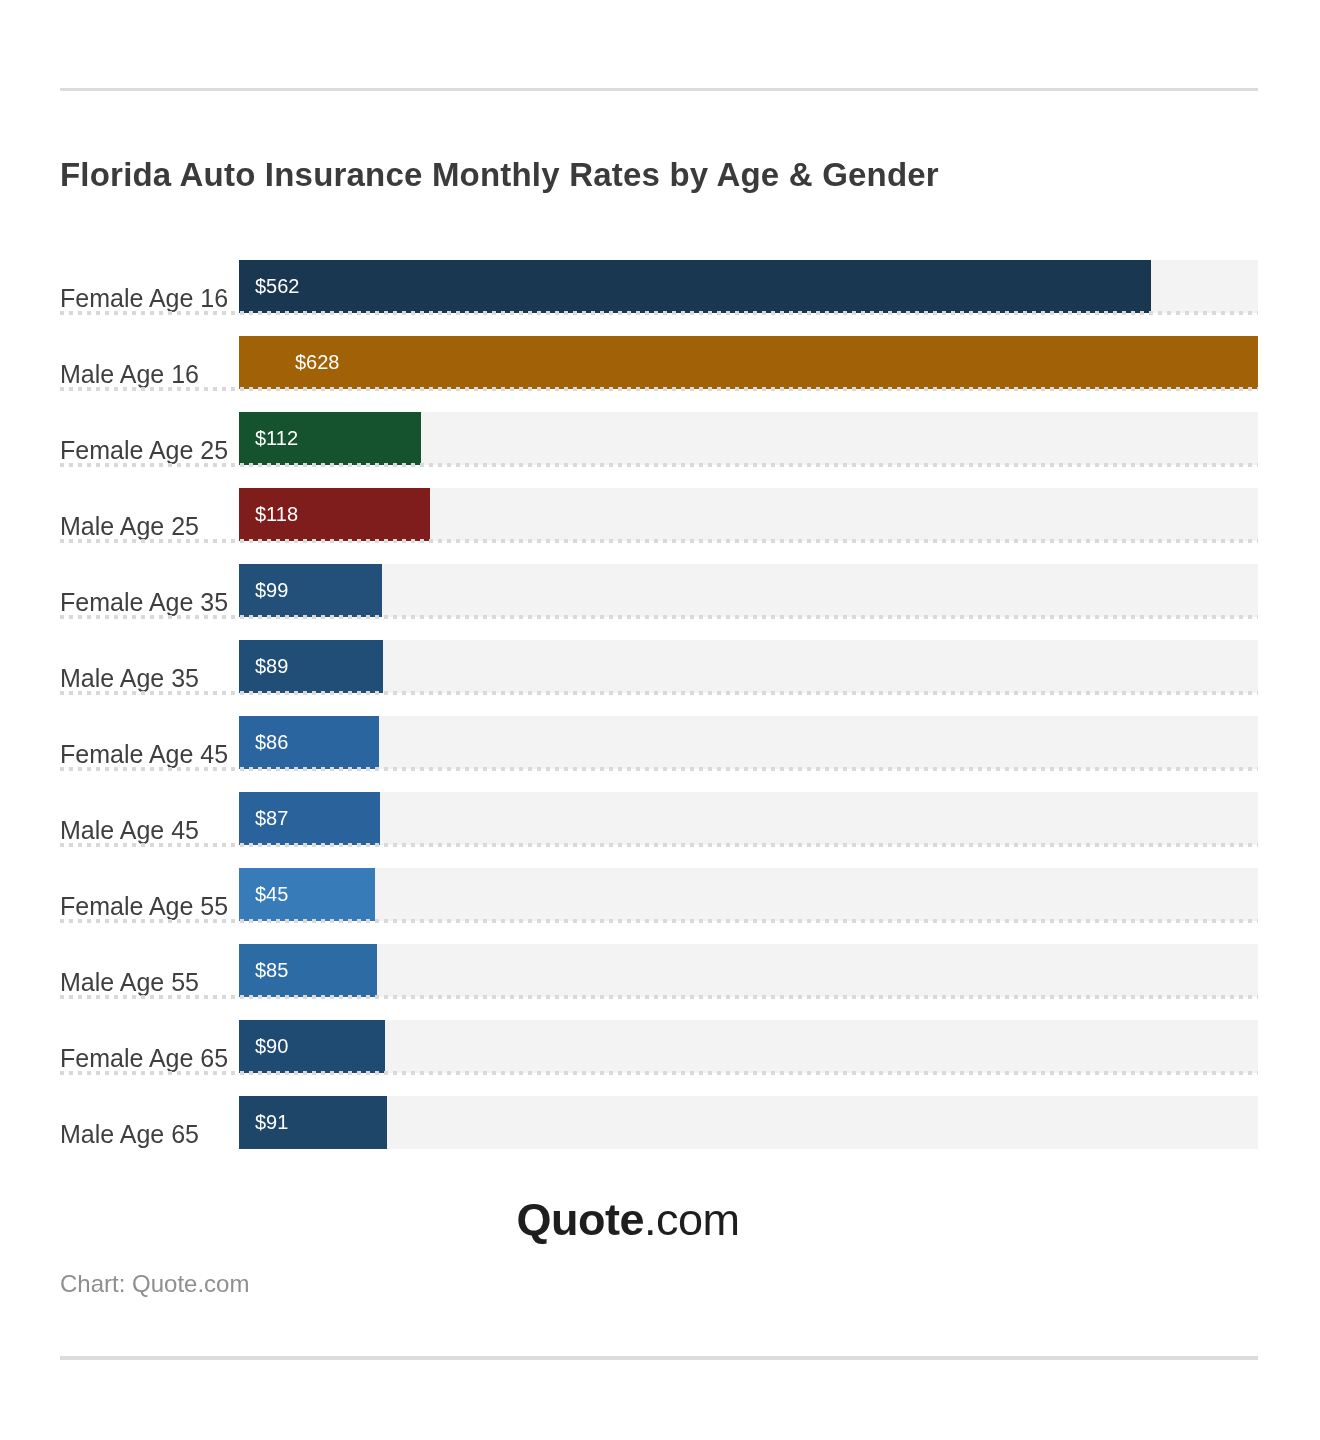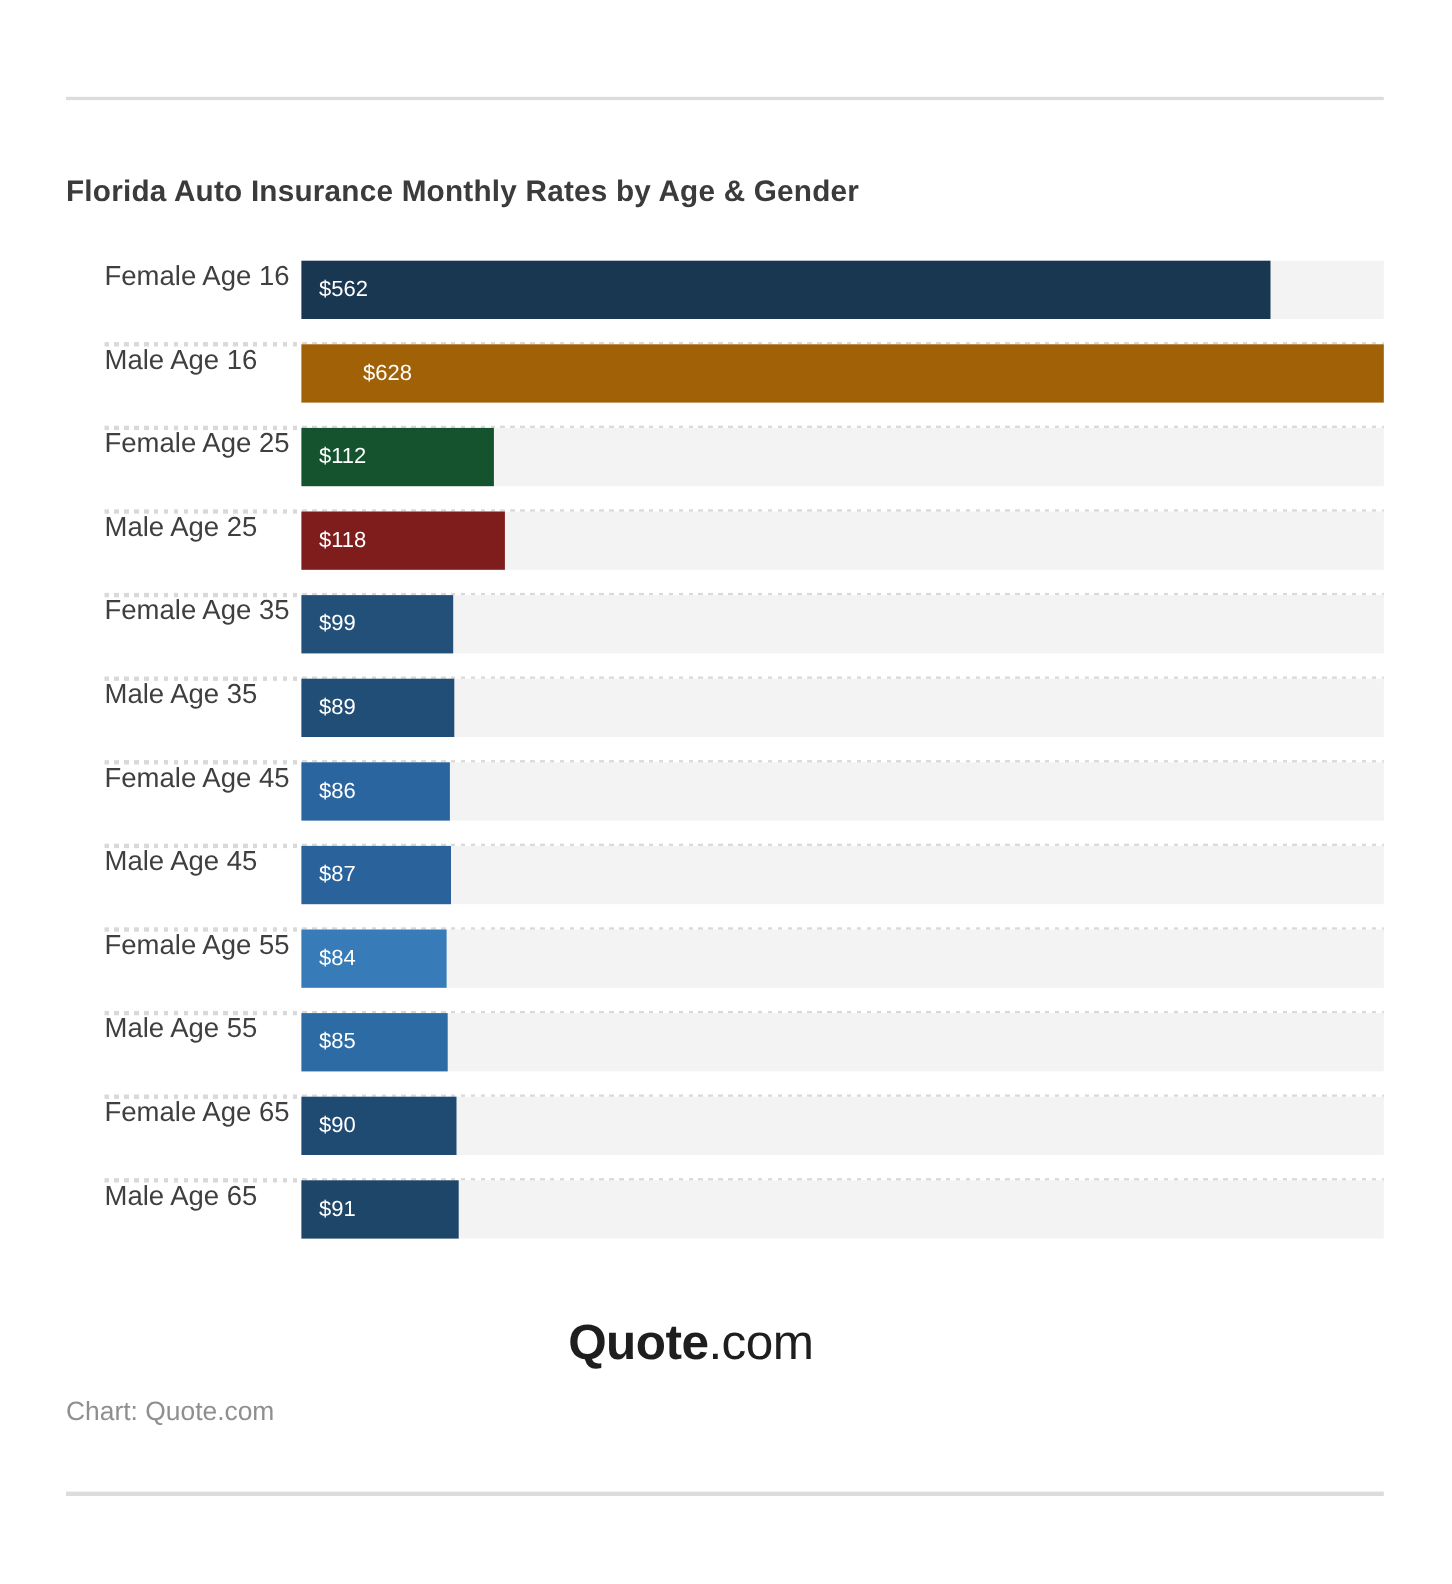--- a/index.html
+++ b/index.html
@@ -14,33 +14,32 @@
   }
   .content { padding: 0 62px 0 60px; }
   .rule {
     height: 3px;
     background: #dcdcdc;
   }
   .rule-top { margin-top: 88px; }
   .rule-bottom { margin-top: 58px; height: 4px; }
   .chart-title {
     margin-top: 63px;
-    font-size: 27px;
+    font-size: 33px;
     line-height: 41px;
     font-weight: bold;
     color: #3b3b3b;
     letter-spacing: 0.2px;
   }
   .chart { margin-top: 42px; }
   .row {
     position: relative;
     height: 76px;
     display: flex;
-    align-items: flex-start;
-    margin-left: 35px;
+    align-items: flex-end;
   }
   .row:not(:last-child)::after {
     content: "";
     position: absolute;
     left: 0;
     right: 0;
     bottom: -2px;
     height: 4px;
     background-image: repeating-linear-gradient(90deg, #d9d9d9 0px, #d9d9d9 4px, transparent 4px, transparent 9px);
   }
@@ -165,21 +164,21 @@
       <div class="bar" style="width: 13.8535%; background: rgb(42, 98, 155);">
         <span class="bar-value">$87</span>
       </div>
     </div>
   </div>
 
   <div class="row">
     <div class="row-label">Female Age 55</div>
     <div class="track">
       <div class="bar" style="width: 13.3758%; background: rgb(55, 123, 184);">
-        <span class="bar-value">$84</span>
+        <span class="bar-value">$45</span>
       </div>
     </div>
   </div>
 
   <div class="row">
     <div class="row-label">Male Age 55</div>
     <div class="track">
       <div class="bar" style="width: 13.535%; background: rgb(44, 107, 164);">
         <span class="bar-value">$85</span>
       </div>

